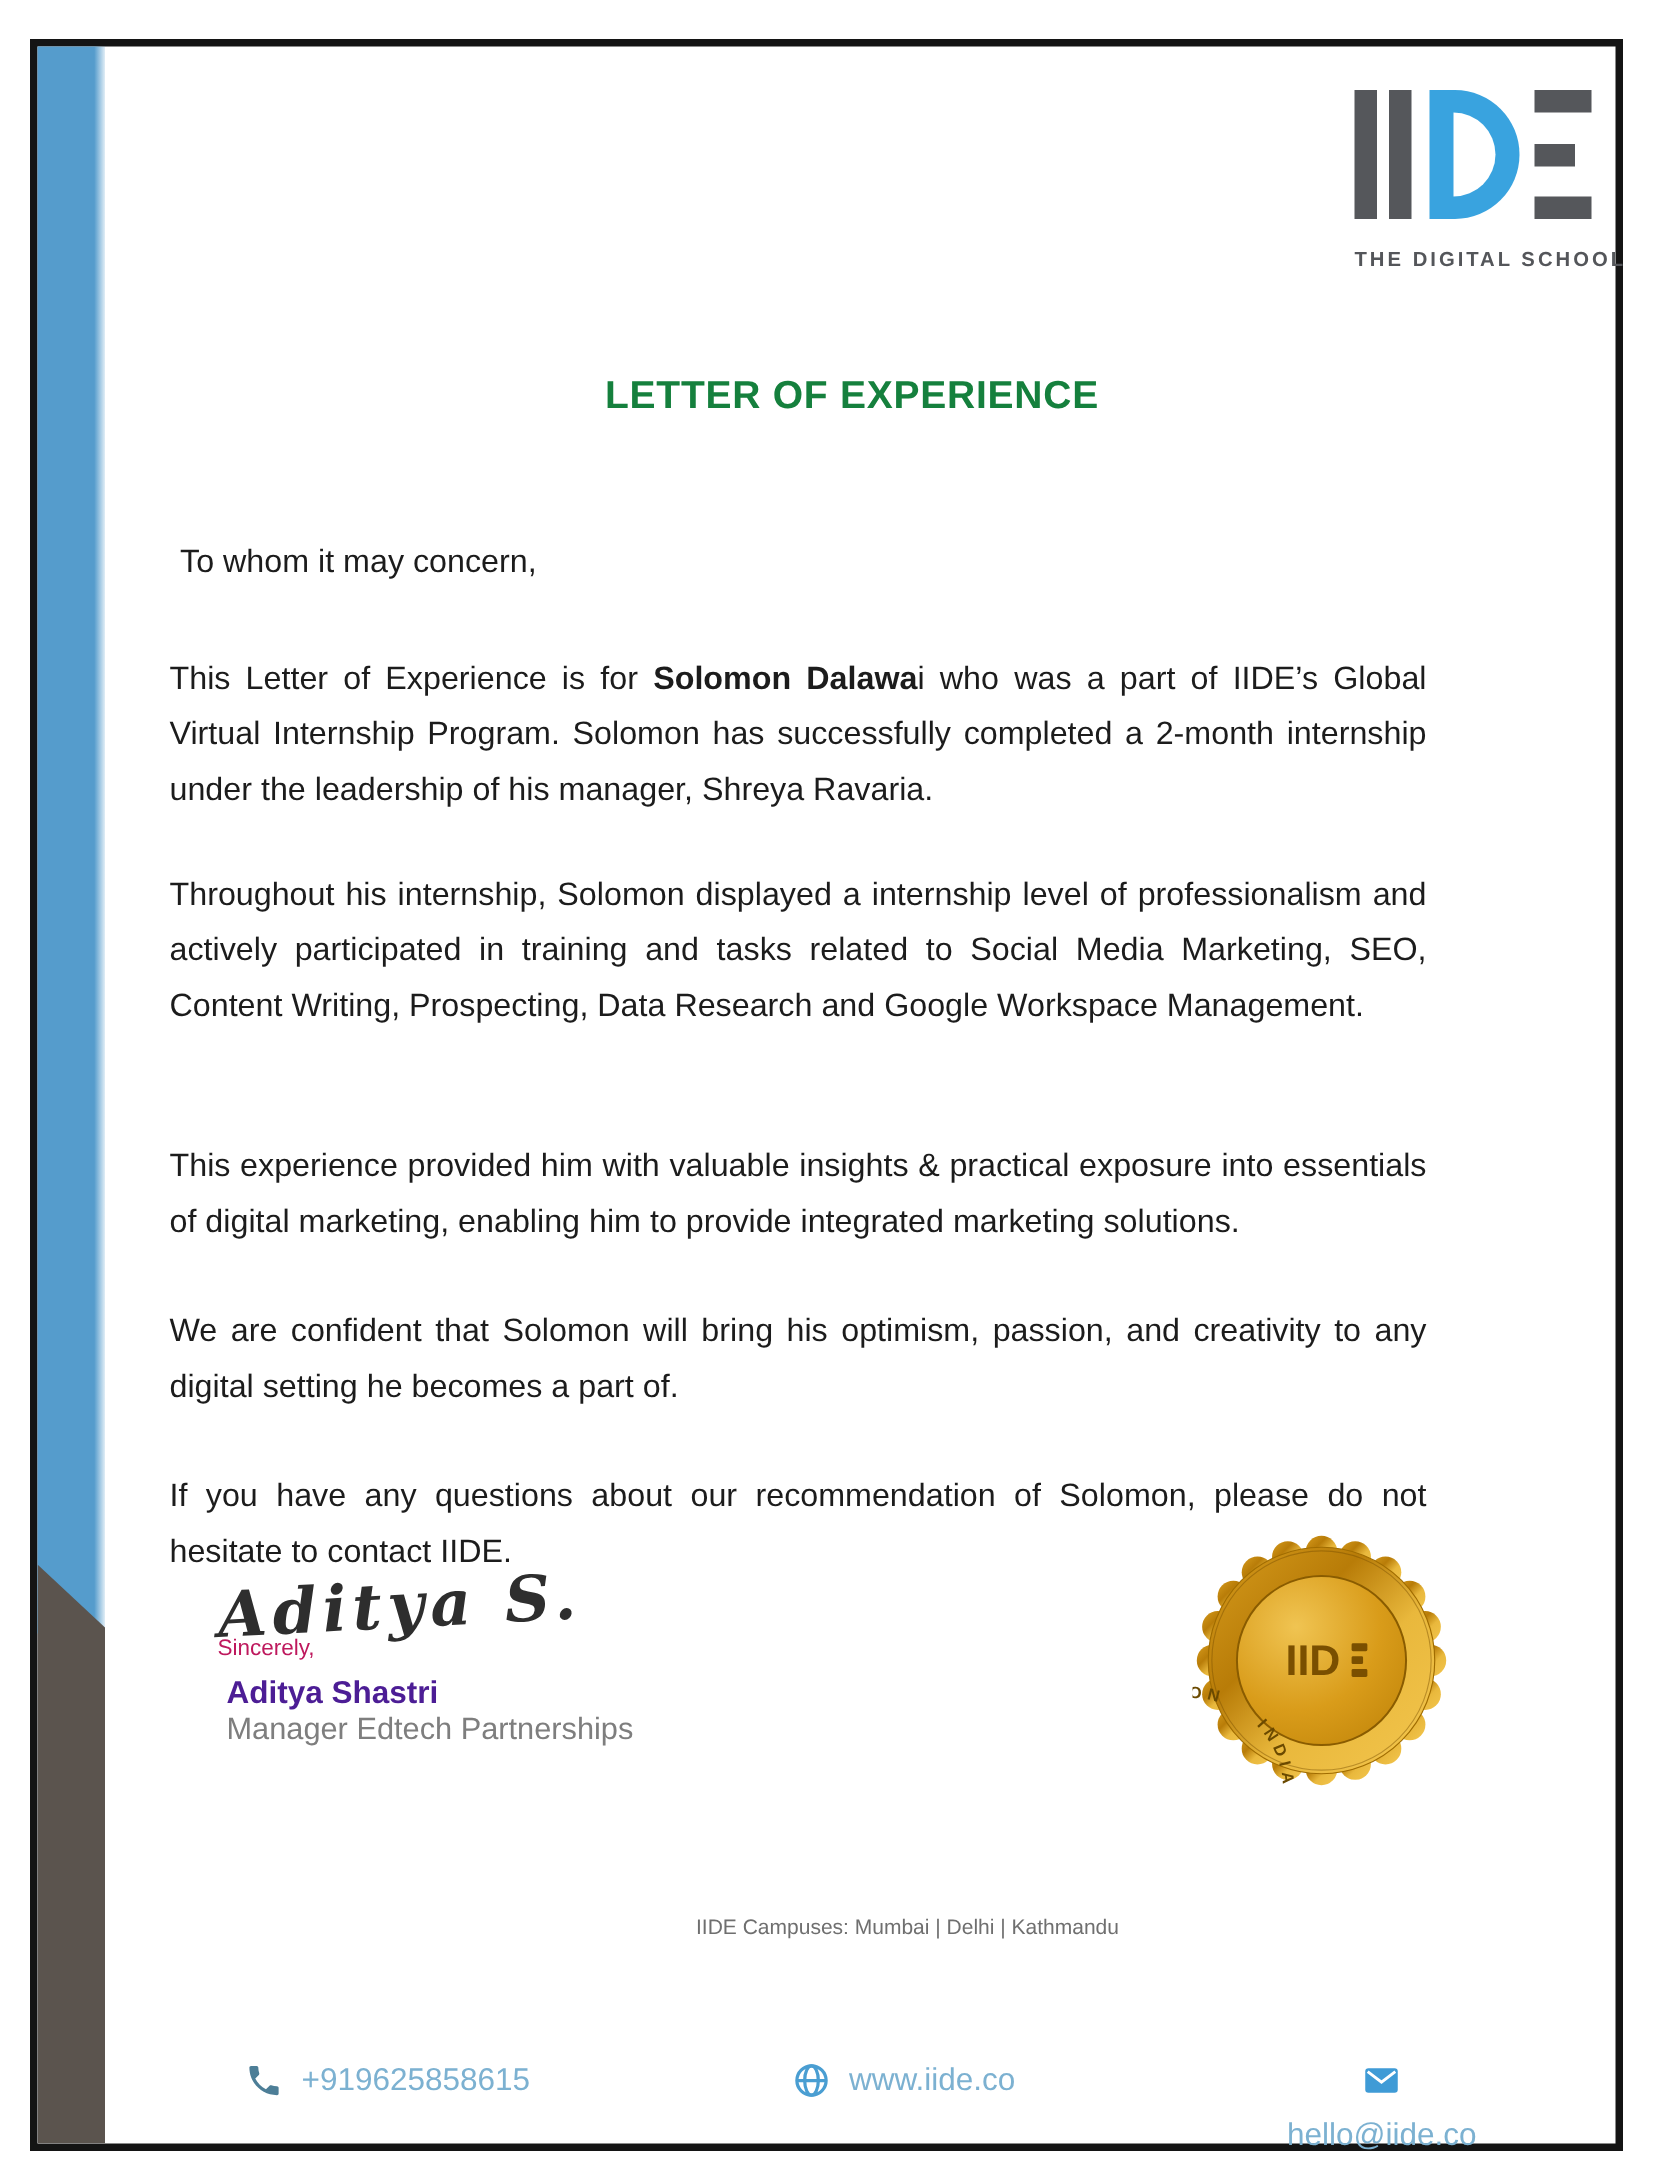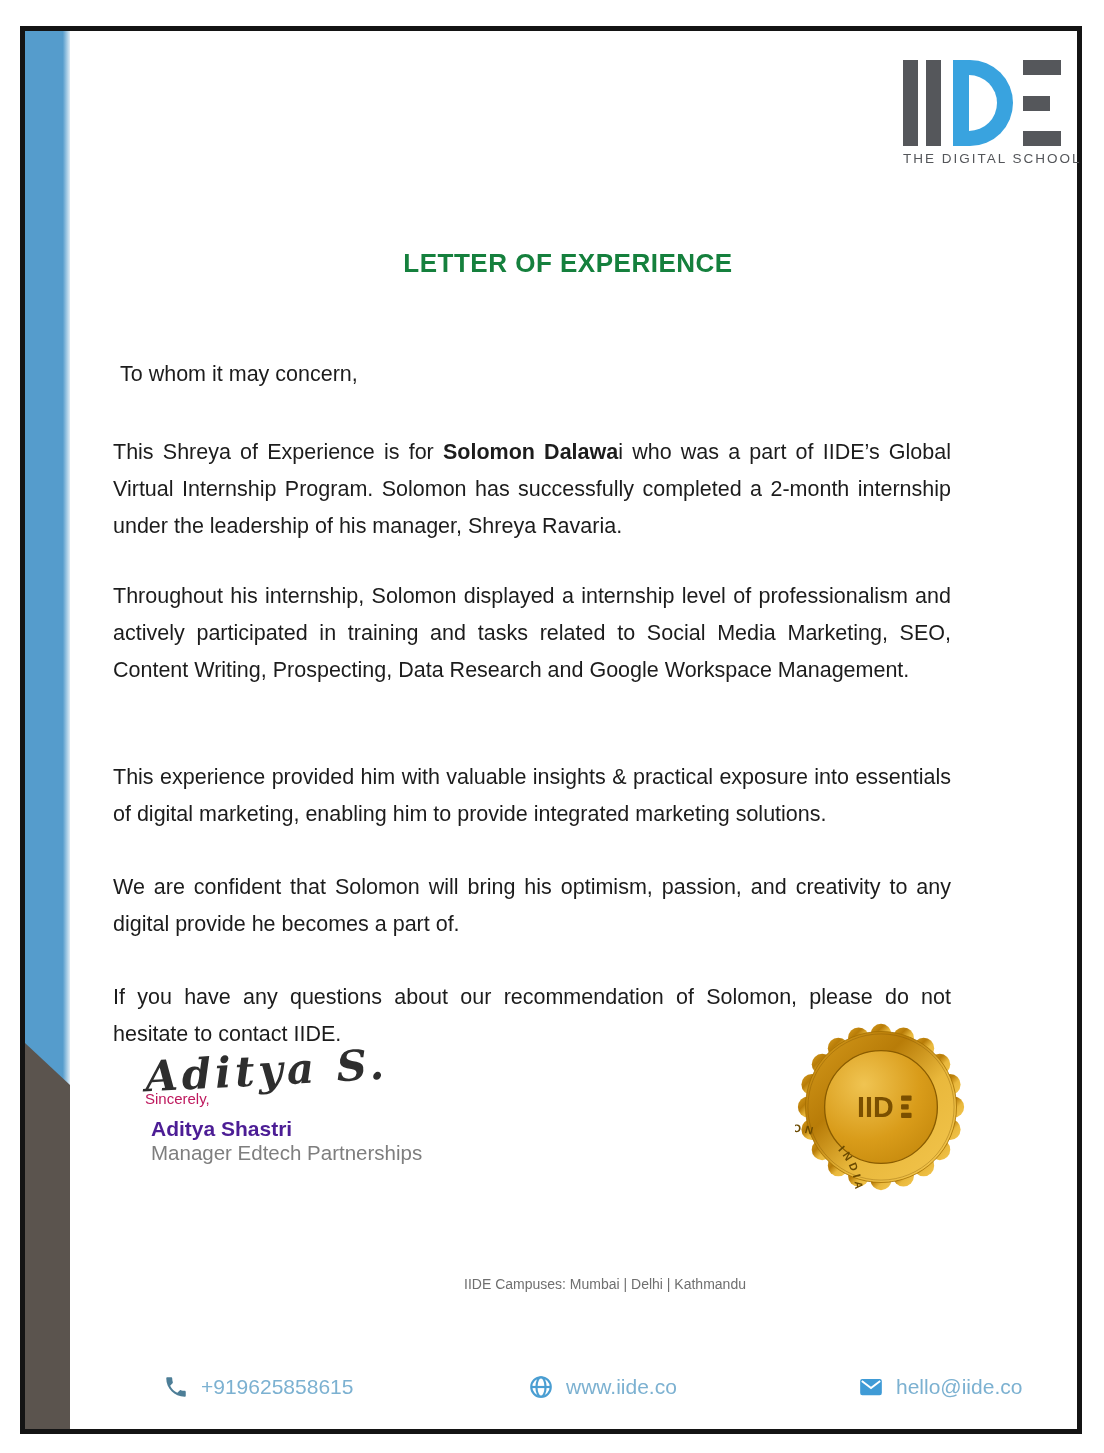--- a/index.html
+++ b/index.html
@@ -28,21 +28,21 @@
   .ibar { width:15px; height:86px; background:#55575b; margin-right:8px; }
   .ibar.second { margin-right:12px; }
   .dshape { position:relative; width:60px; height:86px; background:#39a3df;
     border-radius:0 43px 43px 0; margin-right:10px; }
   .dshape .dhole { position:absolute; left:16px; top:15px; width:28px; height:56px;
     background:#ffffff; border-radius:0 28px 28px 0; }
   .ebars { display:flex; flex-direction:column; justify-content:space-between; height:86px; }
   .ebar { height:15px; background:#55575b; width:38px; }
   .ebar.mid { width:27px; }
   .logo-tagline {
-    margin-top:5px; font-size:13.5px; font-weight:normal; letter-spacing:2px;
+    margin-top:19px; font-size:13.5px; font-weight:bold; letter-spacing:2px;
     color:#54565a; white-space:nowrap; text-align:center; width:170px;
   }
   
   .title {
     position:absolute; left:130px; top:248px; width:876px; text-align:center;
     font-size:26px; font-weight:bold; letter-spacing:0.5px; color:#15803d;
   }
   .salutation { position:absolute; left:120px; top:362px; font-size:21.5px; }
   .para {
     position:absolute; left:113px; width:838px; font-size:21.5px; line-height:37px;
@@ -66,21 +66,21 @@
   .campuses {
     position:absolute; left:105px; top:1276px; width:1000px; text-align:center;
     font-size:14px; color:#6f6f6f;
   }
   .contact {
     position:absolute; top:1374px; display:flex; align-items:center; gap:12px;
     font-size:21px; color:#7cb1d1;text-align:right;
   }
   .contact.phone { left:163px; }
   .contact.web  { left:528px; }
-  .contact.mail { left:858px; }
+  .contact.mail { left:858px;flex-direction:column; }
   .cicon { width:26px; height:26px; flex:0 0 auto; }
 </style>
 </head>
 <body>
 
 <div class="sheet"></div>
 <div class="bar-blue"></div>
 <div class="bar-gray"></div>
 
 <div class="logo">
@@ -95,25 +95,25 @@
       <div class="ebar mid"></div>
       <div class="ebar"></div>
     </div>
   </div>
   <div class="logo-tagline">THE DIGITAL SCHOOL</div>
 </div>
 
 <div class="title">LETTER OF EXPERIENCE</div>
 <div class="salutation">To whom it may concern,</div>
 
-<p class="para p1"><span>This Shreya of Experience is for </span><span class="bold">Solomon Dalawa</span><span>i who was a part of IIDE’s Global Virtual Internship Program. Solomon has successfully completed a 2-month internship under the leadership of his manager, Shreya Ravaria.</span></p>
+<p class="para p1"><span>This Letter of Experience is for </span><span class="bold">Solomon Dalawa</span><span>i who was a part of IIDE’s Global Virtual Internship Program. Solomon has successfully completed a 2-month internship under the leadership of his manager, Shreya Ravaria.</span></p>
 
 <p class="para p2">Throughout his internship, Solomon displayed a internship level of professionalism and actively participated in training and tasks related to Social Media Marketing, SEO, Content Writing, Prospecting, Data Research and Google Workspace Management.</p>
 <p class="para p3">This experience provided him with valuable insights &amp; practical exposure into essentials of digital marketing, enabling him to provide integrated marketing solutions.</p>
-<p class="para p4">We are confident that Solomon will bring his optimism, passion, and creativity to any digital provide he becomes a part of.</p>
+<p class="para p4">We are confident that Solomon will bring his optimism, passion, and creativity to any digital setting he becomes a part of.</p>
 <p class="para p5">If you have any questions about our recommendation of Solomon, please do not hesitate to contact IIDE.</p>
 
 <div class="sig-script">Aditya S.</div>
 <div class="sig-closing">Sincerely,</div>
 <div class="sig-name">Aditya Shastri</div>
 <div class="sig-role">Manager Edtech Partnerships</div>
 
 <svg class="seal" viewBox="-90 -90 180 180">
   <defs>
     <linearGradient id="goldGrad" x1="0" y1="0" x2="1" y2="1">

